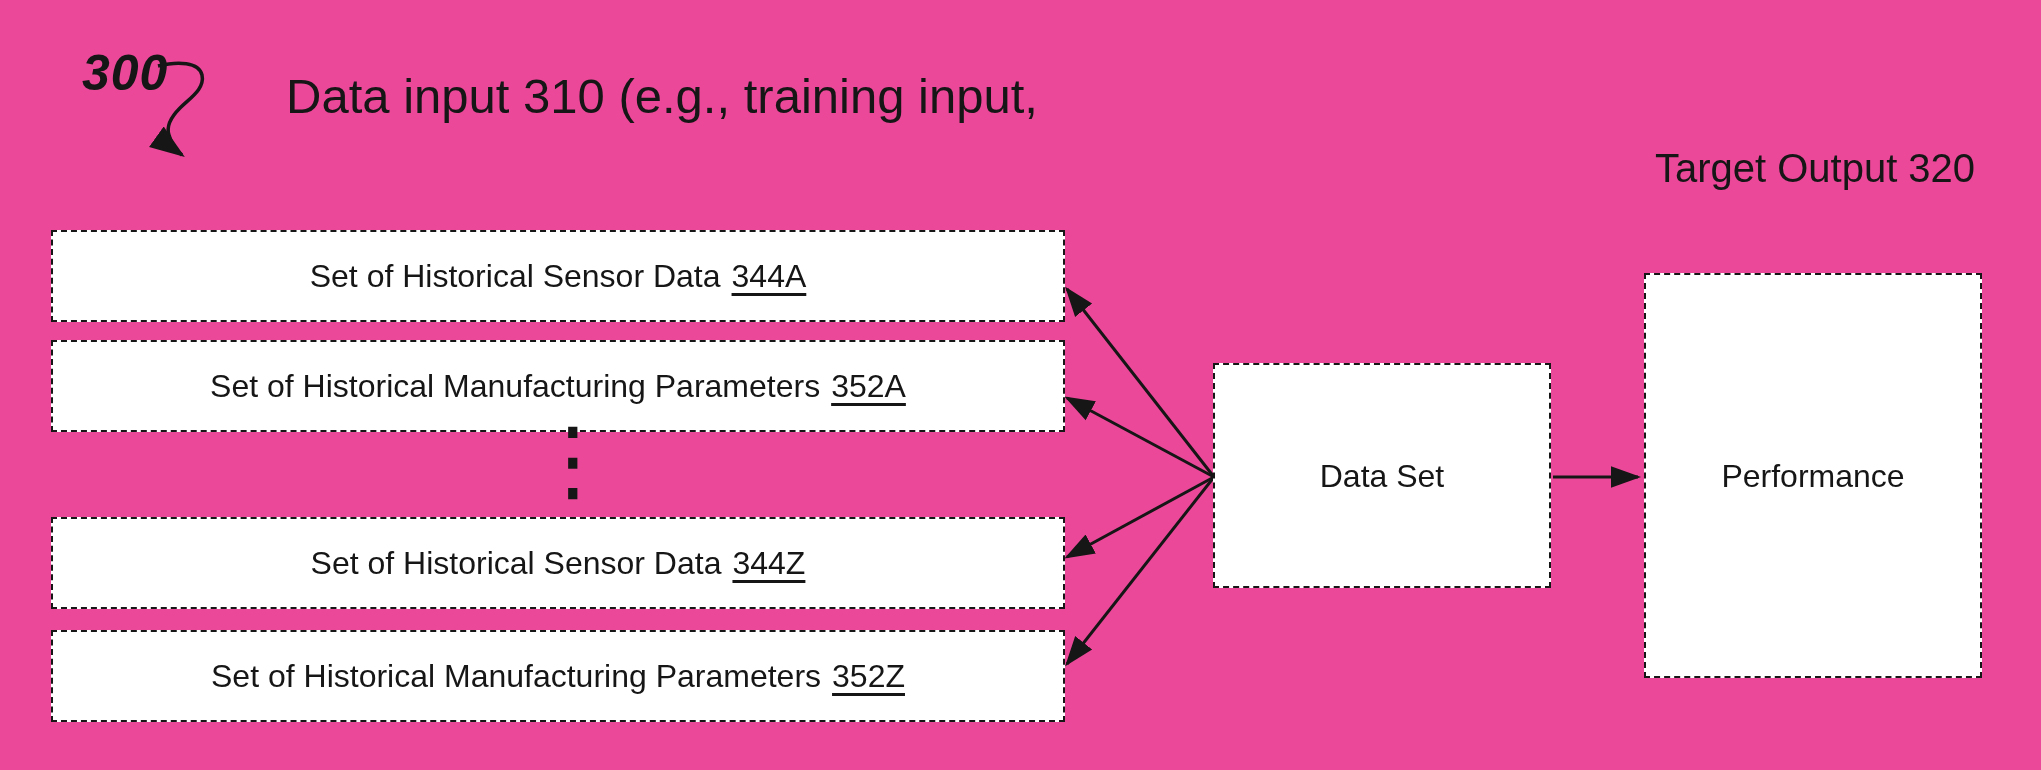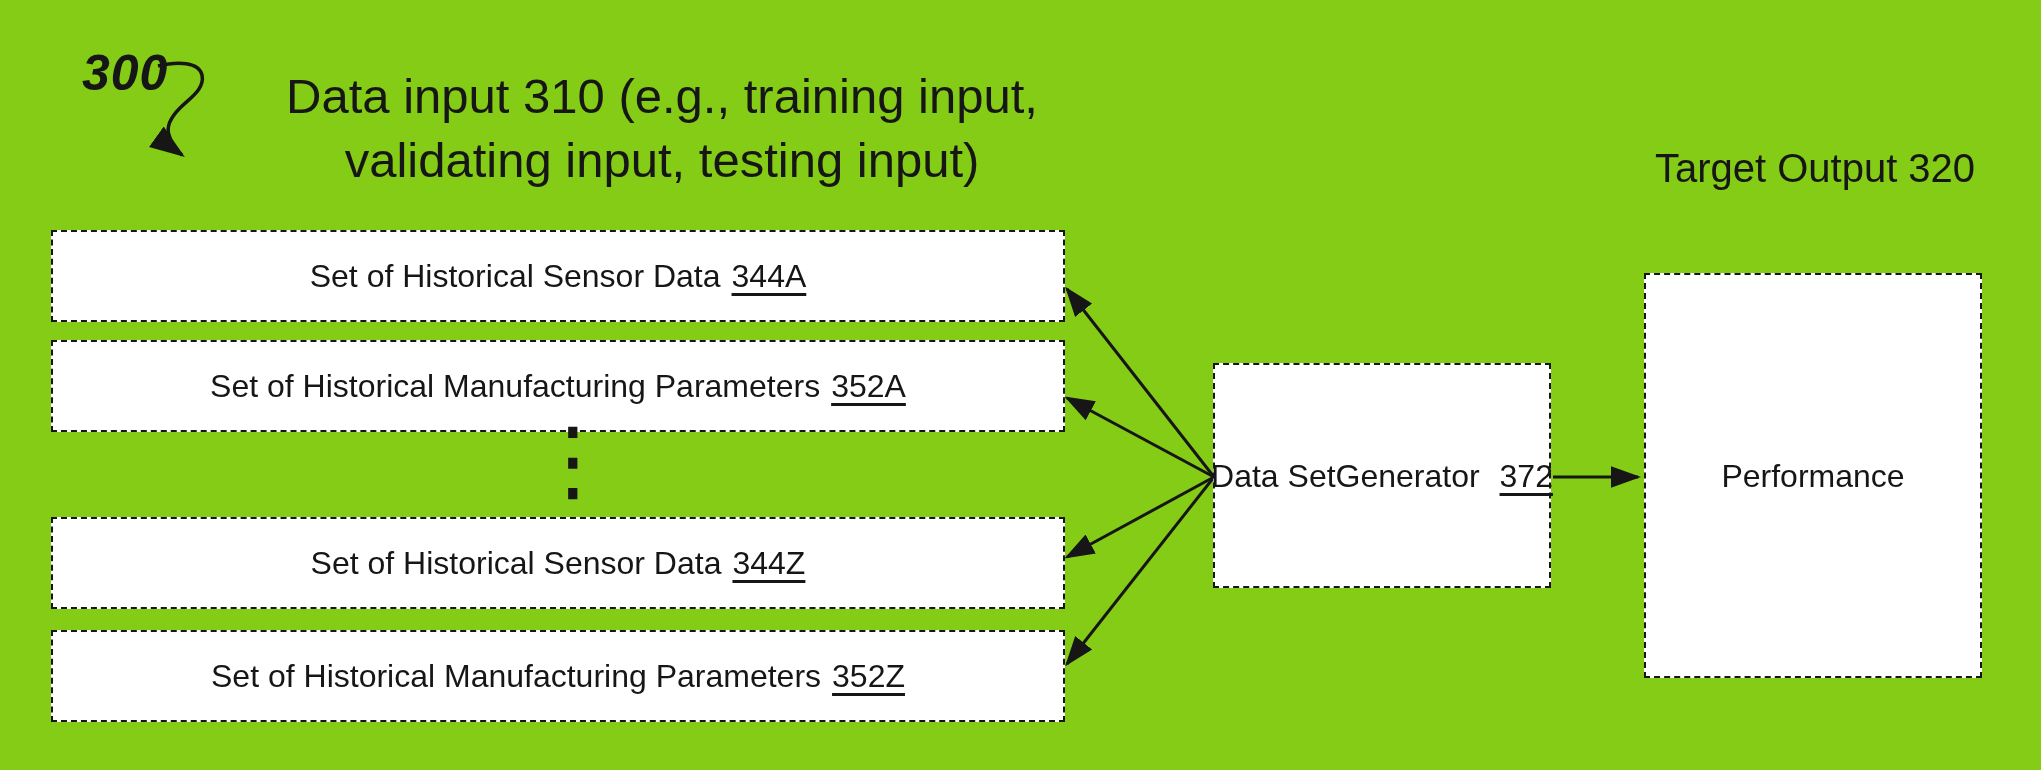--- a/index.html
+++ b/index.html
@@ -1,19 +1,19 @@
 <!DOCTYPE html>
 <html><head>
 <meta charset="utf-8">
 <style>
   html,body{margin:0;padding:0;background:#ffffff;}
   .canvas{
     position:relative;
     width:2041px;height:770px;
-    background:#84cc16;
+    background:#ec4899;
     color:#161616;
     font-family:"Liberation Sans","DejaVu Sans",sans-serif;
     overflow:hidden;
   }
   .overlay{position:absolute;left:0;top:0;width:2041px;height:770px;pointer-events:none;}
   .fig-label{
     position:absolute;left:82px;top:44px;
     font-size:50px;font-weight:bold;font-style:italic;
     letter-spacing:1px;
   }
@@ -69,21 +69,20 @@
     <line x1="1214" y1="477" x2="1067" y2="398" stroke="#161616" stroke-width="3" marker-end="url(#ah)"></line>
     <line x1="1214" y1="477" x2="1067" y2="557" stroke="#161616" stroke-width="3" marker-end="url(#ah)"></line>
     <line x1="1214" y1="477" x2="1067" y2="664" stroke="#161616" stroke-width="3" marker-end="url(#ah)"></line>
     <line x1="1553" y1="477" x2="1638" y2="477" stroke="#161616" stroke-width="3" marker-end="url(#ah)"></line>
   </svg>
 
   <div class="fig-label">300</div>
 
   <div class="title">
     <div>Data input 310 (e.g., training input,</div>
-    <div>validating input, testing input)</div>
   </div>
 
   <div class="target-label">Target Output 320</div>
 
   <div class="bx inbox b1">
     <span>Set of Historical Sensor Data</span>
     <span class="ref">344A</span>
   </div>
 
   <div class="bx inbox b2">
@@ -98,23 +97,19 @@
     <span class="ref">344Z</span>
   </div>
 
   <div class="bx inbox b4">
     <span>Set of Historical Manufacturing Parameters</span>
     <span class="ref">352Z</span>
   </div>
 
   <div class="bx genbox">
     <div class="bl">Data Set</div>
-    <div class="bl">
-      <span>Generator</span>
-      <span class="ref">372</span>
-    </div>
   </div>
 
   <div class="bx outbox">
     <div class="bl">Performance</div>
   </div>
 
 </div>
 
 </body></html>

